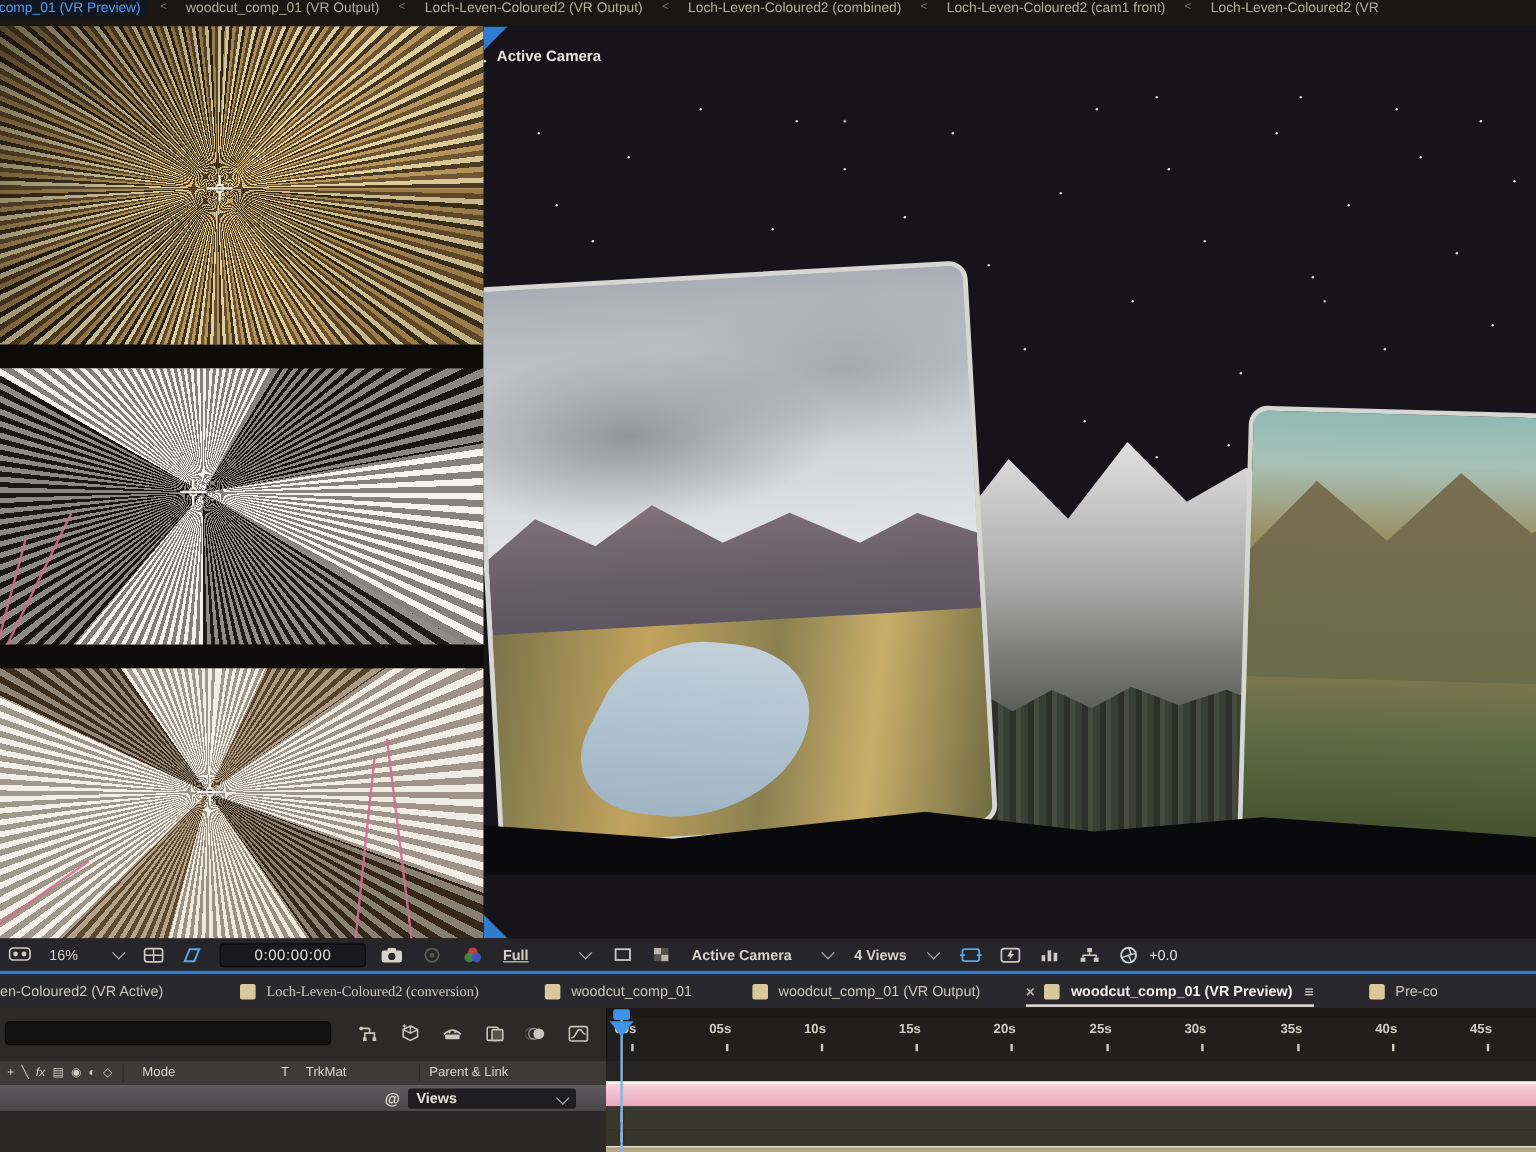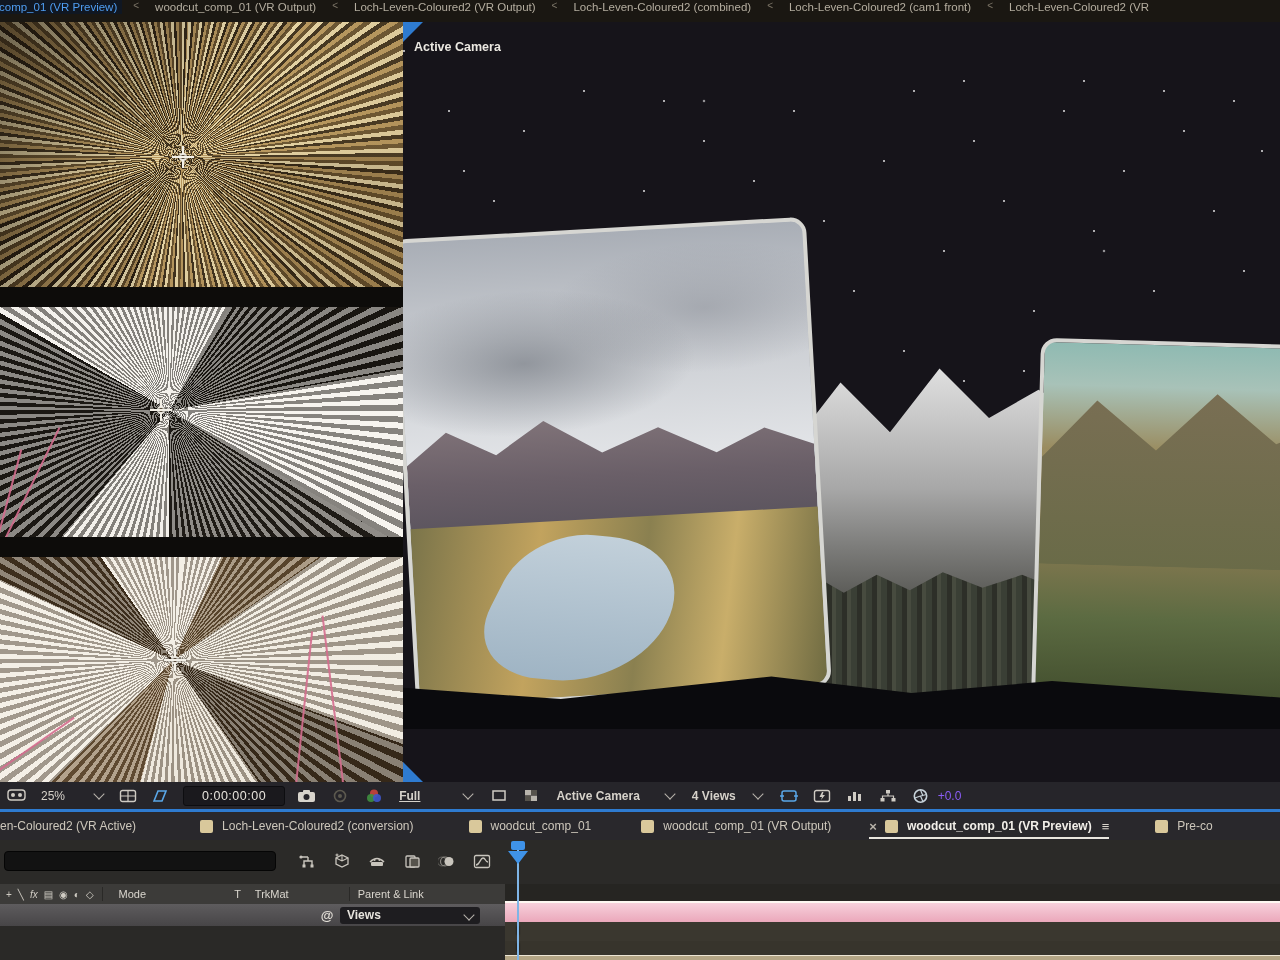--- a/index.html
+++ b/index.html
@@ -97,25 +97,25 @@
     border-radius:40% 60% 50% 50%;}
   .fg{position:absolute;left:0;right:0;top:632px;height:75px;background:#0a0a0d;
     clip-path:polygon(0 45%,18% 60%,42% 30%,58% 52%,74% 36%,100% 58%,100% 100%,0 100%);}
 
   
   .ctoolbar{position:absolute;left:0;right:0;top:782px;height:27px;background:#26252a;
     display:flex;align-items:center;font-size:12px;color:#d6d2ca;white-space:nowrap;}
   .ctoolbar .grp{display:flex;align-items:center;}
   .chev{width:7px;height:7px;border-right:1.6px solid #b8b4ac;border-bottom:1.6px solid #b8b4ac;
         transform:rotate(45deg);display:inline-block;margin-left:9px;margin-top:-3px;}
-  .tcode{background:#1a191d;border:1px solid #0d0d10;border-radius:3px;padding:2px 18px;
+  .tcode{background:#1a191d;border:1px solid #0d0d10;border-radius:3px;padding:2px 28px;
          color:#e6e3dc;font-size:12.5px;letter-spacing:.5px;}
   .ic{display:inline-flex;align-items:center;justify-content:center;width:22px;height:20px;}
   .ic svg{display:block;}
-  .exposure{color:#8b5cf6;font-size:12px;margin-left:6px;}
+  .exposure{color:#e5e5e5;font-size:12px;margin-left:6px;}
 
   .bluebar{position:absolute;left:0;right:0;top:809px;height:3px;background:#2e7bd0;}
 
   
   .ttabs{position:absolute;left:0;right:0;top:812px;height:28px;background:#29282c;
     display:flex;align-items:center;font-size:12px;color:#cdc7bb;white-space:nowrap;overflow:hidden;}
   .ttab{display:flex;align-items:center;}
   .sq{width:13px;height:13px;background:#d9c89b;border-radius:2px;margin-right:9px;flex:0 0 auto;}
   .ttab .x{color:#b9b4aa;margin-right:8px;font-size:13px;}
   .ttab .menu{color:#d8d4cb;margin-left:10px;font-size:13px;}
@@ -237,21 +237,21 @@
 
   <div class="ctoolbar">
     <span class="ic" style="margin-left:5px;">
       <svg width="19" height="13" viewBox="0 0 19 13">
           <rect x="1" y="1" width="17" height="10" rx="3" fill="none" stroke="#cfcbc4" stroke-width="1.4"></rect>
           <circle cx="6" cy="6" r="2" fill="#cfcbc4"></circle>
           <circle cx="13" cy="6" r="2" fill="#cfcbc4"></circle>
         </svg>
     </span>
     <span class="grp" style="margin-left:14px;">
-      <span>25%</span>
+      <span>16%</span>
       <span class="chev" style="margin-left:30px;"></span>
     </span>
     <span class="ic" style="margin-left:14px;">
       <svg width="18" height="14" viewBox="0 0 18 14">
           <rect x="1.5" y="1.5" width="15" height="11" rx="2" fill="none" stroke="#cfcbc4" stroke-width="1.4"></rect>
           <path d="M9 1.5 V12.5 M1.5 7 H16.5" stroke="#cfcbc4" stroke-width="1.2"></path>
         </svg>
     </span>
     <span class="ic" style="margin-left:10px;">
       <svg width="20" height="16" viewBox="0 0 20 16">
@@ -339,21 +339,21 @@
     </span>
     <span class="exposure">+0.0</span>
   </div>
 
   <div class="bluebar"></div>
 
   <div class="ttabs">
     <span class="ttab" style="margin-left:0;">
       <span>en-Coloured2 (VR Active)</span>
     </span>
-    <span class="ttab" style="margin-left:64px;">
+    <span class="ttab" style="margin-left:64px;font-family:Liberation Serif, serif;">
       <span class="sq"></span>
       <span>Loch-Leven-Coloured2 (conversion)</span>
     </span>
     <span class="ttab" style="margin-left:55px;">
       <span class="sq"></span>
       <span>woodcut_comp_01</span>
     </span>
     <span class="ttab" style="margin-left:50px;">
       <span class="sq"></span>
       <span>woodcut_comp_01 (VR Output)</span>
@@ -408,20 +408,32 @@
             <circle cx="7" cy="7.5" r="4.5" fill="none" stroke="#c9c5bd" stroke-width="1.2" opacity=".6"></circle>
             <circle cx="4" cy="7.5" r="4.5" fill="none" stroke="#c9c5bd" stroke-width="1" opacity=".35"></circle>
           </svg>
       </span>
       <span class="ic">
         <svg width="18" height="15" viewBox="0 0 18 15">
             <rect x="1.5" y="1.5" width="15" height="12" rx="1.5" fill="none" stroke="#c9c5bd" stroke-width="1.3"></rect>
             <path d="M3 11 C7 11 7 4 10 4 C13 4 12 8 15 8" fill="none" stroke="#c9c5bd" stroke-width="1.3"></path>
           </svg>
       </span>
+    </div>
+    <div class="ruler">
+      <span class="tick">00s</span>
+      <span class="tick">05s</span>
+      <span class="tick">10s</span>
+      <span class="tick">15s</span>
+      <span class="tick">20s</span>
+      <span class="tick">25s</span>
+      <span class="tick">30s</span>
+      <span class="tick">35s</span>
+      <span class="tick">40s</span>
+      <span class="tick">45s</span>
     </div>
   </div>
 
   <div class="tlhead">
     <span class="mini">+</span>
     <span class="mini">╲</span>
     <span class="mini fx">fx</span>
     <span class="mini">▤</span>
     <span class="mini">◉</span>
     <span class="mini">◐</span>

